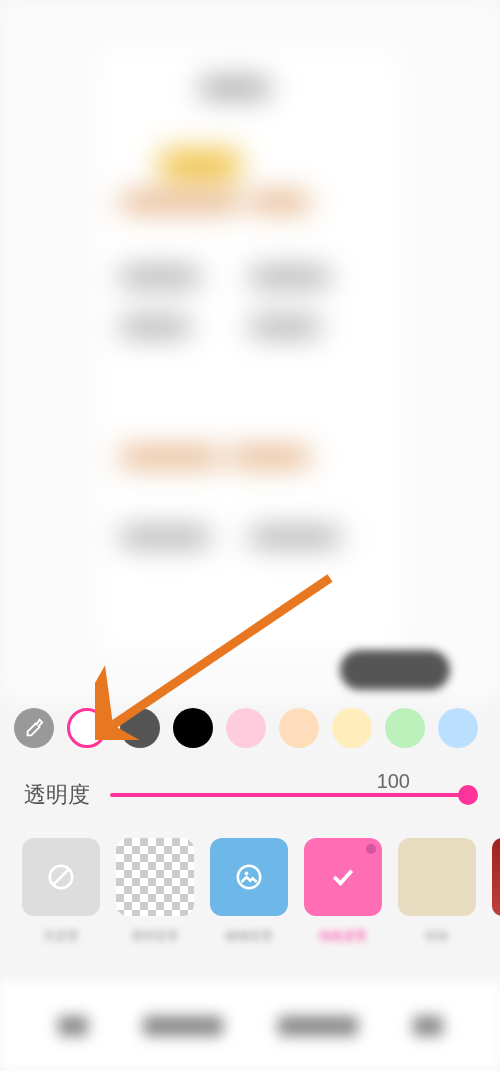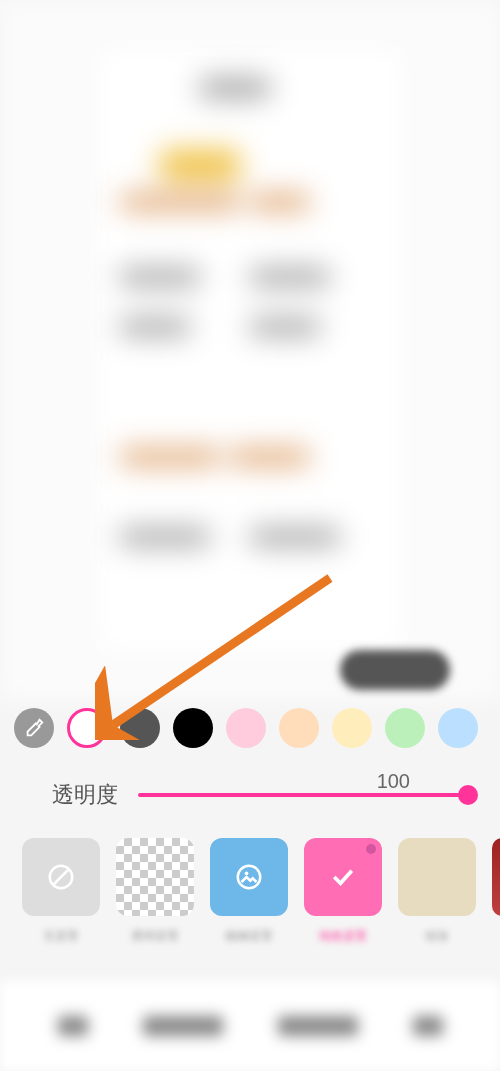--- a/index.html
+++ b/index.html
@@ -93,21 +93,20 @@
     
     .color-swatch.selected {
       border: 3px solid #ff3399;
     }
     
     .opacity-section {
       position: absolute;
       top: 770px;
       left: 24px;
       right: 30px;
-      margin-left: 28px;
     }
     
     .opacity-value {
       position: absolute;
       right: 60px;
       top: 0;
       font-size: 20px;
       color: #666;
     }
     

